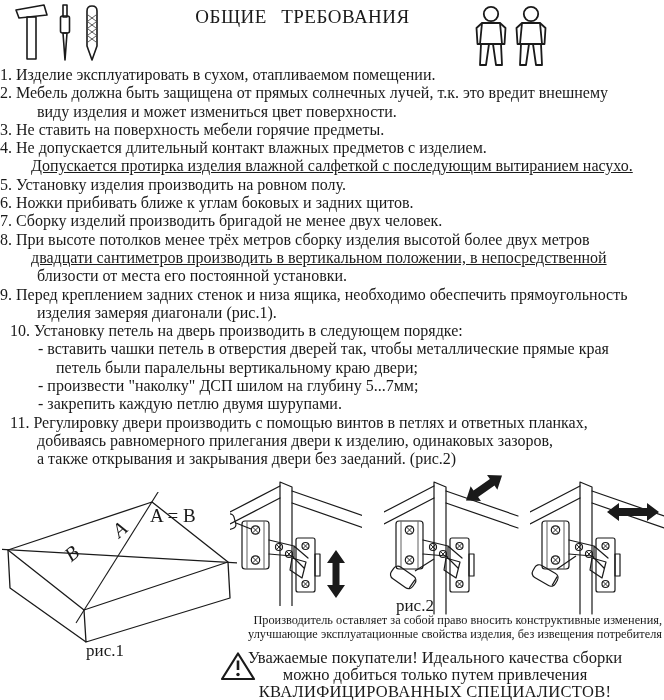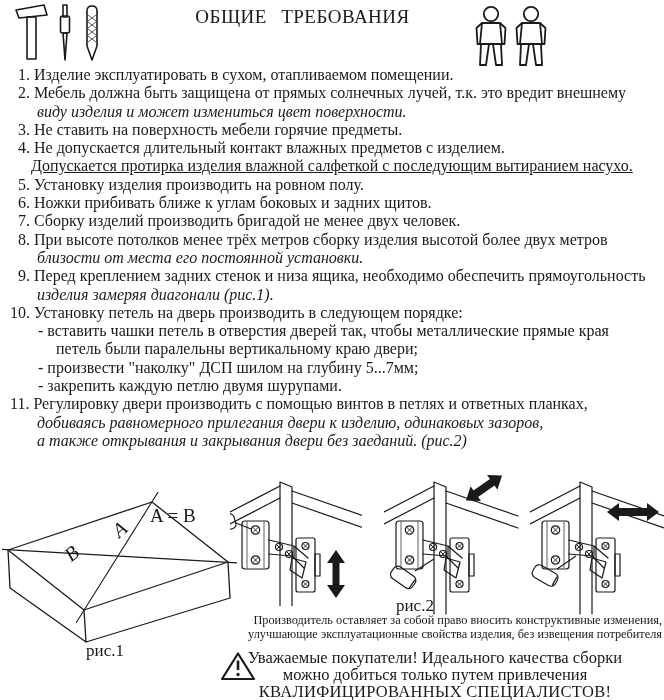--- a/index.html
+++ b/index.html
@@ -13,23 +13,23 @@
   .tools{position:absolute;left:14px;top:3px;}
   .people{position:absolute;left:474px;top:5px;}
   .title{
     position:absolute;left:160px;top:6px;width:285px;
     text-align:center;font-size:19px;letter-spacing:0.5px;word-spacing:9px;
     white-space:nowrap;
   }
   
   .list{position:absolute;left:0;top:66px;width:664px;}
   .ln{font-size:16px;line-height:18.3px;white-space:nowrap;}
-  .n1{padding-left:18px;}
+  .n1{}
   .n0{padding-left:10px;}
-  .c {padding-left:37px;font-style:italic;}
+  .c {padding-left:37px;}
   .c2{padding-left:31px;text-decoration:underline;}
   .s {padding-left:38px;}
   .sc{padding-left:56px;}
   
   .fig1{position:absolute;left:2px;top:492px;}
   .fig1-caption{position:absolute;left:55px;top:641px;width:100px;text-align:center;font-size:17px;}
   .hinge1{position:absolute;left:230px;top:466px;}
   .hinge2{position:absolute;left:384px;top:466px;}
   .hinge3{position:absolute;left:530px;top:466px;}
   .fig2-caption{position:absolute;left:396px;top:596px;width:60px;font-size:17px;}
@@ -124,20 +124,21 @@
     <div class="ln n1">1. Изделие эксплуатировать в сухом, отапливаемом помещении.</div>
     <div class="ln n1">2. Мебель должна быть защищена от прямых солнечных лучей, т.к. это вредит внешнему</div>
     <div class="ln c">виду изделия и может измениться цвет поверхности.</div>
     <div class="ln n1">3. Не ставить на поверхность мебели горячие предметы.</div>
     <div class="ln n1">4. Не допускается длительный контакт влажных предметов с изделием.</div>
     <div class="ln c2">Допускается протирка изделия влажной салфеткой с последующим вытиранием насухо.</div>
     <div class="ln n1">5. Установку изделия производить на ровном полу.</div>
     <div class="ln n1">6. Ножки прибивать ближе к углам боковых и задних щитов.</div>
     <div class="ln n1">7. Сборку изделий производить бригадой не менее двух человек.</div>
     <div class="ln n1">8. При высоте потолков менее трёх метров сборку изделия высотой более двух метров</div>
+    <div class="ln c2">двадцати сантиметров производить в вертикальном положении, в непосредственной</div>
     <div class="ln c">близости от места его постоянной установки.</div>
     <div class="ln n1">9. Перед креплением задних стенок и низа ящика, необходимо обеспечить прямоугольность</div>
     <div class="ln c">изделия замеряя диагонали (рис.1).</div>
     <div class="ln n0">10. Установку петель на дверь производить в следующем порядке:</div>
     <div class="ln s">- вставить чашки петель в отверстия дверей так, чтобы металлические прямые края</div>
     <div class="ln sc">петель были паралельны вертикальному краю двери;</div>
     <div class="ln s">- произвести "наколку" ДСП шилом на глубину 5...7мм;</div>
     <div class="ln s">- закрепить каждую петлю двумя шурупами.</div>
     <div class="ln n0">11. Регулировку двери производить с помощью винтов в петлях и ответных планках,</div>
     <div class="ln c">добиваясь равномерного прилегания двери к изделию, одинаковых зазоров,</div>

